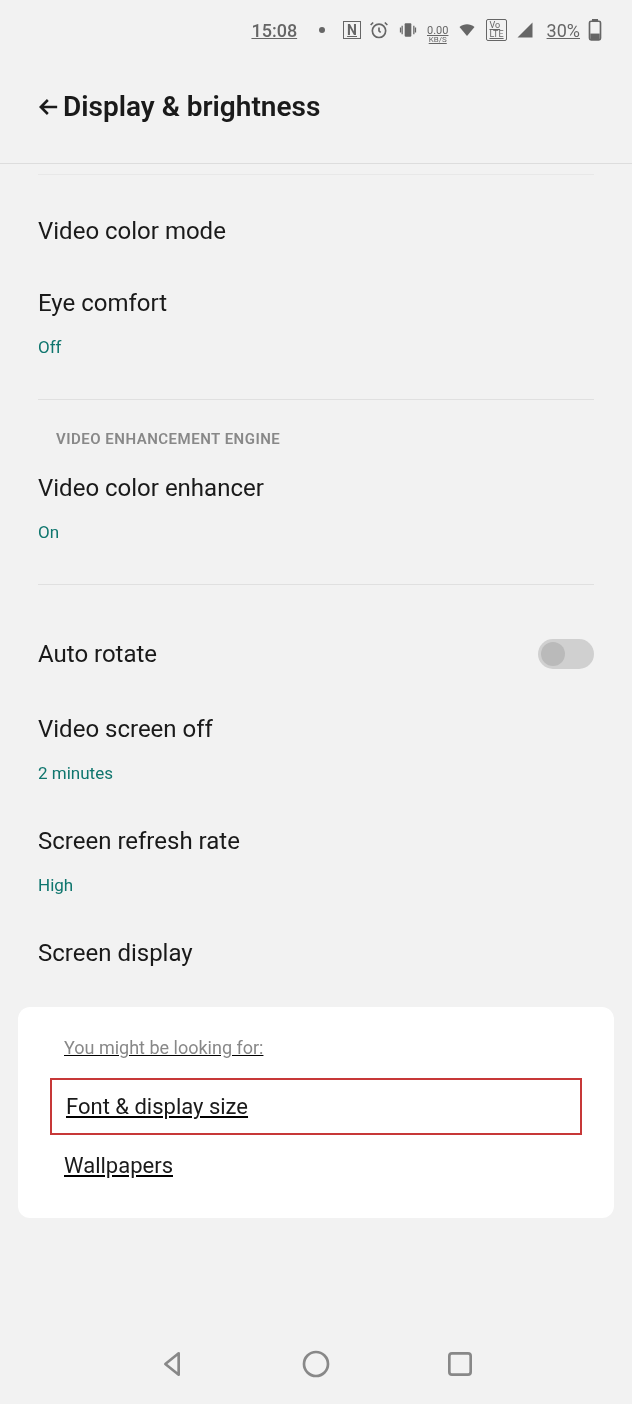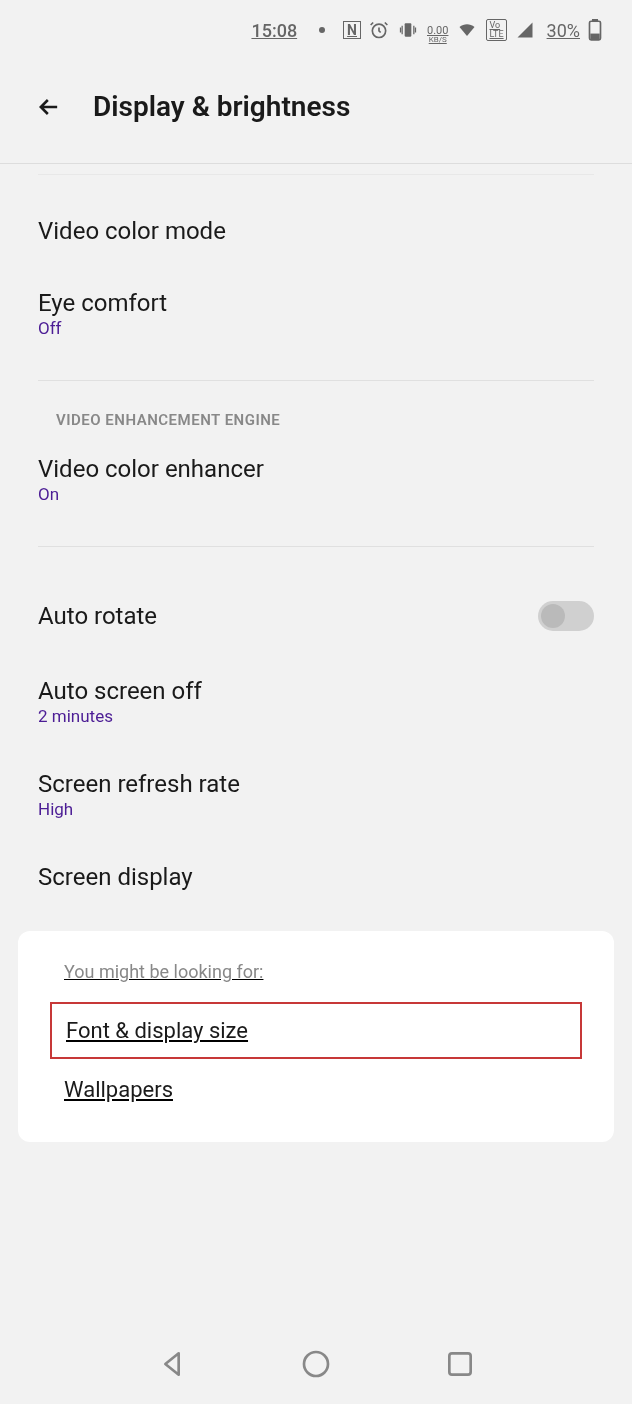--- a/index.html
+++ b/index.html
@@ -43,21 +43,20 @@
       gap: 8px;
     }
     .status-battery-pct {
       font-size: 18px;
       margin-left: 4px;
     }
     .header {
       display: flex;
       align-items: center;
       padding: 30px 35px 40px 35px;
-      gap: 30px;
     }
     .back-arrow {
       width: 28px;
       height: 28px;
     }
     .header-title {
       font-size: 28px;
       font-weight: 600;
       color: #1a1a1a;
     }
@@ -82,22 +81,22 @@
     .setting-item {
       padding: 22px 38px;
     }
     .setting-title {
       font-size: 24px;
       color: #1a1a1a;
       font-weight: 400;
     }
     .setting-subtitle {
       font-size: 17px;
-      color: #4c1d95;
-      margin-top: 1px;
+      color: #0f766e;
+      margin-top: 20px;
     }
     .section-header {
       font-size: 15px;
       font-weight: 600;
       color: #888;
       letter-spacing: 0.5px;
       text-transform: uppercase;
       padding: 30px 38px 16px 56px;
     }
     .setting-row {
@@ -258,21 +257,21 @@
   <div class="spacer-md"></div>
 
   <div class="setting-row">
     <div class="setting-title">Auto rotate</div>
     <div class="toggle">
       <div class="toggle-knob"></div>
     </div>
   </div>
 
   <div class="setting-item">
-    <div class="setting-title">Auto screen off</div>
+    <div class="setting-title">Video screen off</div>
     <div class="setting-subtitle">2 minutes</div>
   </div>
 
   <div class="setting-item">
     <div class="setting-title">Screen refresh rate</div>
     <div class="setting-subtitle">High</div>
   </div>
 
   <div class="setting-item">
     <div class="setting-title">Screen display</div>

